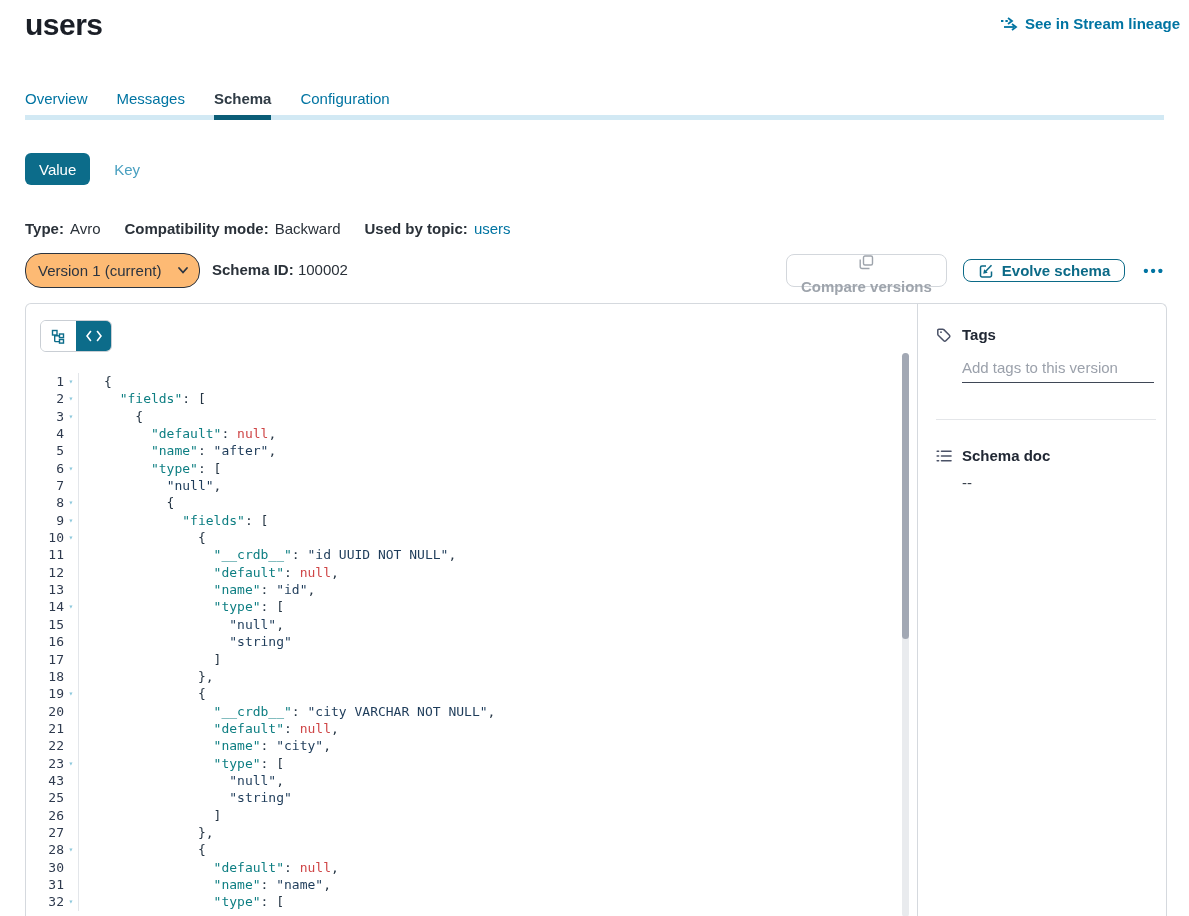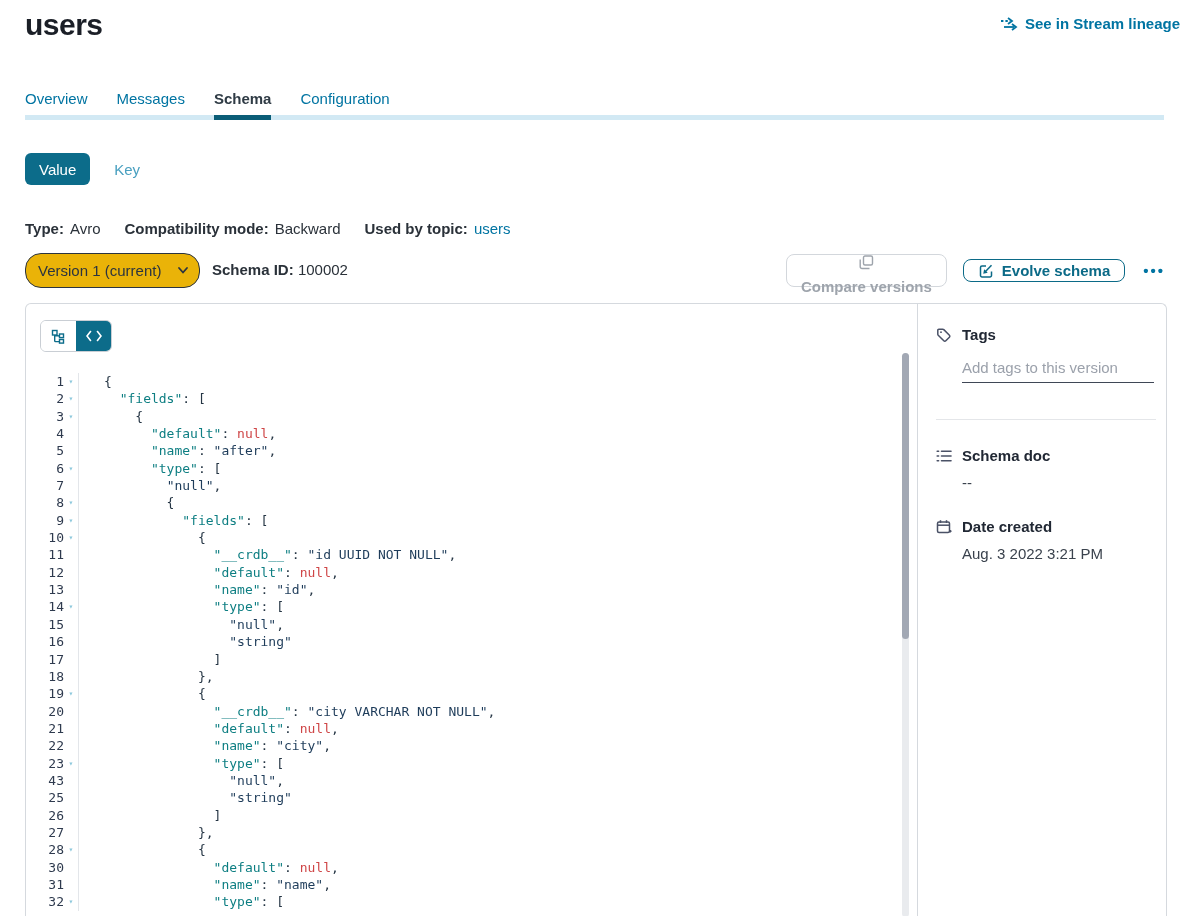--- a/index.html
+++ b/index.html
@@ -29,21 +29,21 @@
   
   .meta-row { position:absolute; left:25px; top:220px; display:flex; align-items:center; font-size:15px; color:#2A3139; }
   .meta-row .lbl { font-weight:700; margin-right:6px; }
   .meta-row .grp { display:flex; margin-right:24px; }
   .meta-row a { color:#0074A2; text-decoration:none; cursor:pointer; }
 
   
   .version-bar { position:absolute; left:25px; right:22px; top:253px; height:36px; }
   .select-wrap { position:absolute; left:0; top:0; width:175px; height:35px; }
   .select-wrap select { width:100%; height:100%; appearance:none; -webkit-appearance:none;
-    border:1px solid #2B3440; border-radius:16px; background:#eab308; font-family:inherit;
+    border:1px solid #2B3440; border-radius:16px; background:#fdba74; font-family:inherit;
     font-size:15px; color:#2B3440; padding:0 30px 0 12px; cursor:pointer; }
   .select-wrap .chev { position:absolute; right:11px; top:11px; pointer-events:none; }
   .schema-id { position:absolute; left:187px; top:8px; font-size:15px; color:#2A3139; }
   .schema-id .lbl { font-weight:700; }
   .right-actions { position:absolute; right:0; top:1px; display:flex; align-items:center; gap:16px; }
   .btn-compare { display:flex; align-items:center; gap:8px; height:33px; padding:0 14px; background:#fff;
     border:1px solid #D3D7DC; border-radius:8px; color:#9EA4AC; font-size:15px; font-weight:700;
     font-family:inherit; cursor:default;flex-direction:column; }
   .btn-evolve { display:flex; align-items:center; gap:8px; height:23px; padding:0 14px; background:#fff;
     border:1px solid #0B6A87; border-radius:8px; color:#0B6A87; font-size:15px; font-weight:700;
@@ -391,32 +391,16 @@
                 <line x1="5.5" y1="7" x2="15" y2="7"></line>
               <line x1="1.2" y1="11.8" x2="2.6" y2="11.8"></line>
                 <line x1="5.5" y1="11.8" x2="15" y2="11.8"></line>
             </svg>
           </span>
           <span>Schema doc</span>
         </div>
         <div class="side-val">--</div>
       </section>
 
-      <section class="side-section sec-date">
-        <div class="side-head">
-          <span class="ic">
-            <svg width="16" height="16" viewBox="0 0 16 16" fill="none" stroke="#4A5166" stroke-width="1.5">
-              <rect x="1.5" y="3" width="12" height="10.5" rx="1.5"></rect>
-              <line x1="1.5" y1="6.2" x2="13.5" y2="6.2"></line>
-              <line x1="4.5" y1="1.2" x2="4.5" y2="4"></line>
-              <line x1="10.5" y1="1.2" x2="10.5" y2="4"></line>
-              <line x1="13" y1="12.2" x2="15.6" y2="12.2" stroke-width="1.3"></line>
-              <line x1="14.3" y1="10.9" x2="14.3" y2="13.5" stroke-width="1.3"></line>
-            </svg>
-          </span>
-          <span>Date created</span>
-        </div>
-        <div class="side-val">Aug. 3 2022 3:21 PM</div>
-      </section>
 
     </aside>
   </div>
 </div>
 
 </body></html>

